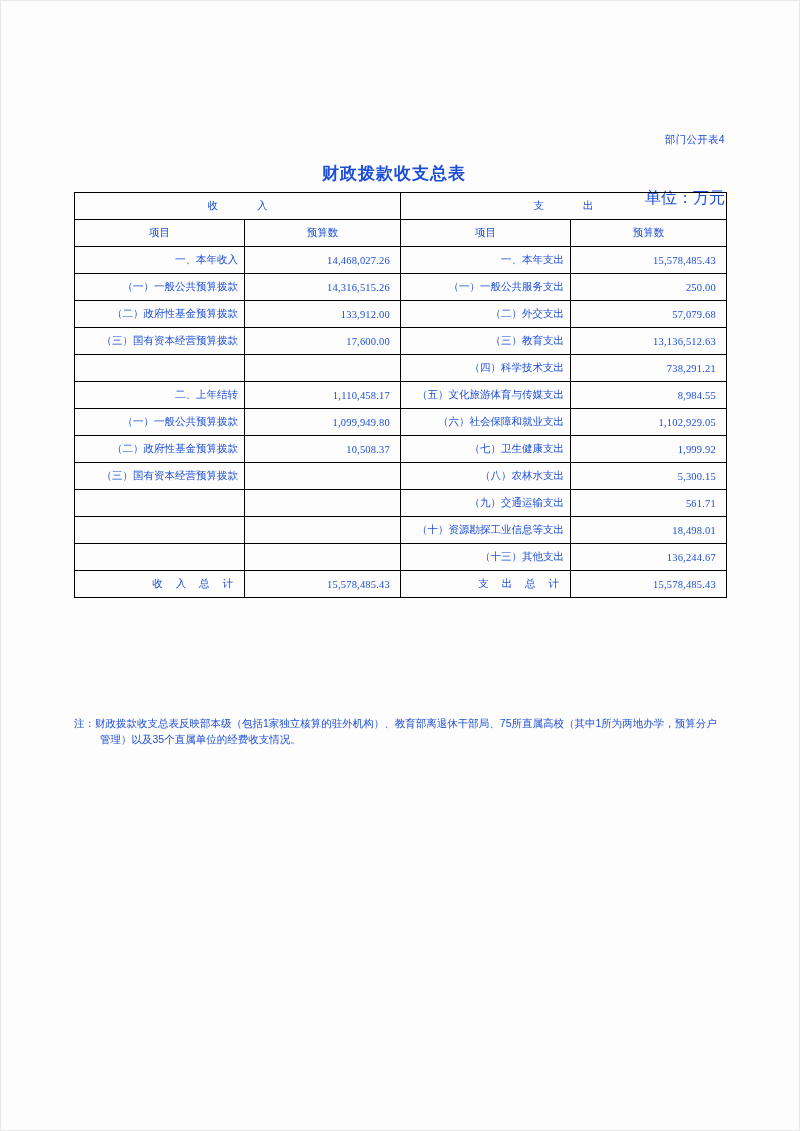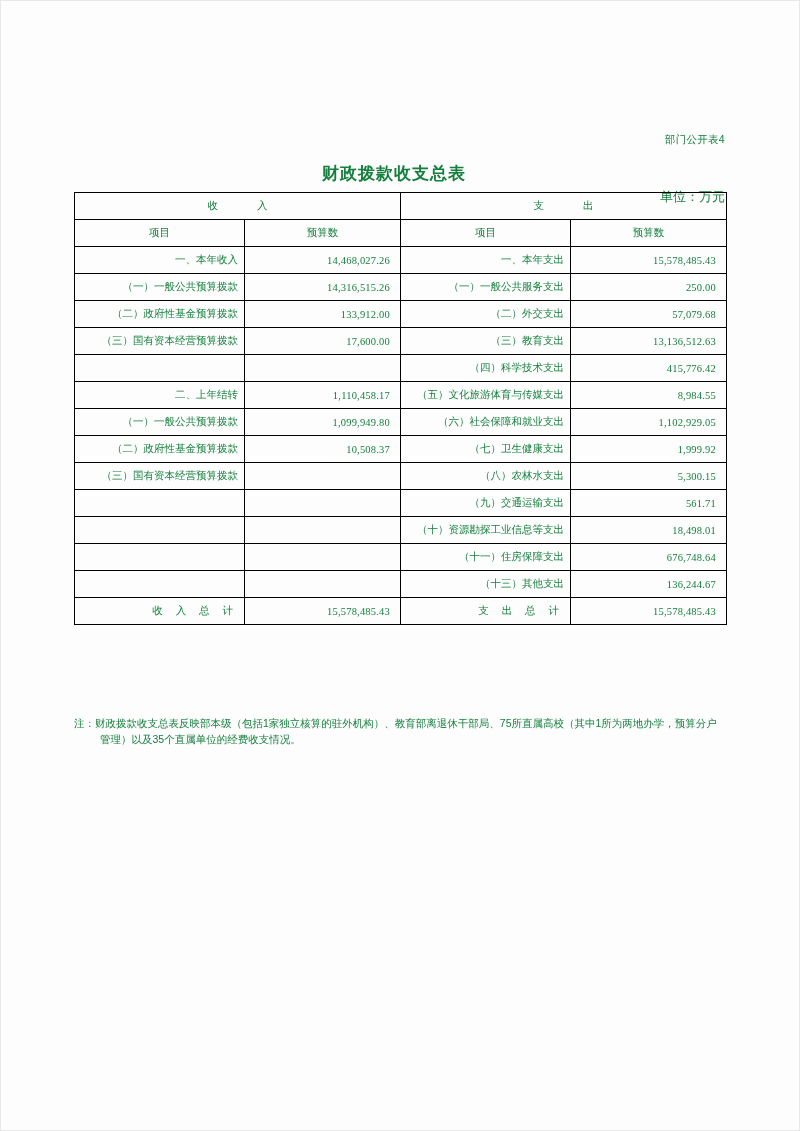--- a/index.html
+++ b/index.html
@@ -7,21 +7,21 @@
     padding: 0;
     background: #b9b9b9;
   }
   .page {
     position: relative;
     width: 800px;
     height: 1131px;
     margin: 0 auto;
     background: #ffffff;
     font-family: "Liberation Serif", "DejaVu Serif", serif;
-    color: #15803d;
+    color: #1d4ed8;
     overflow: hidden;
   }
   .sheet {
     position: absolute;
     left: 0;
     top: 0;
     width: 800px;
     height: 1131px;
     background: #fdfdfd;
     box-shadow: inset 0 0 0 1px #e8e8e8;
@@ -42,21 +42,21 @@
     text-align: center;
     font-size: 17px;
     font-weight: bold;
     letter-spacing: 1px;
     font-family: "Liberation Sans", sans-serif;
   }
   .unit-label {
     position: absolute;
     right: 75px;
     top: 188px;
-    font-size: 13px;
+    font-size: 16px;
     font-family: "Liberation Sans", sans-serif;
   }
   table.fin {
     position: absolute;
     left: 74px;
     top: 192px;
     width: 652px;
     border-collapse: collapse;
     table-layout: fixed;
     font-size: 10.5px;
@@ -168,21 +168,21 @@
         <tr>
           <td class="c-item">（三）国有资本经营预算拨款</td>
           <td class="c-num">17,600.00</td>
           <td class="c-item">（三）教育支出</td>
           <td class="c-num">13,136,512.63</td>
         </tr>
         <tr>
           <td class="c-item"></td>
           <td class="c-num"></td>
           <td class="c-item">（四）科学技术支出</td>
-          <td class="c-num">415,776.42</td>
+          <td class="c-num">738,291.21</td>
         </tr>
         <tr>
           <td class="c-item">二、上年结转</td>
           <td class="c-num">1,110,458.17</td>
           <td class="c-item">（五）文化旅游体育与传媒支出</td>
           <td class="c-num">8,984.55</td>
         </tr>
         <tr>
           <td class="c-item">（一）一般公共预算拨款</td>
           <td class="c-num">1,099,949.80</td>
@@ -209,26 +209,20 @@
         </tr>
         <tr>
           <td class="c-item"></td>
           <td class="c-num"></td>
           <td class="c-item">（十）资源勘探工业信息等支出</td>
           <td class="c-num">18,498.01</td>
         </tr>
         <tr>
           <td class="c-item"></td>
           <td class="c-num"></td>
-          <td class="c-item">（十一）住房保障支出</td>
-          <td class="c-num">676,748.64</td>
-        </tr>
-        <tr>
-          <td class="c-item"></td>
-          <td class="c-num"></td>
           <td class="c-item">（十三）其他支出</td>
           <td class="c-num">136,244.67</td>
         </tr>
 
         <tr>
           <td class="c-total">收 入 总 计</td>
           <td class="c-num">15,578,485.43</td>
           <td class="c-total">支 出 总 计</td>
           <td class="c-num">15,578,485.43</td>
         </tr>

